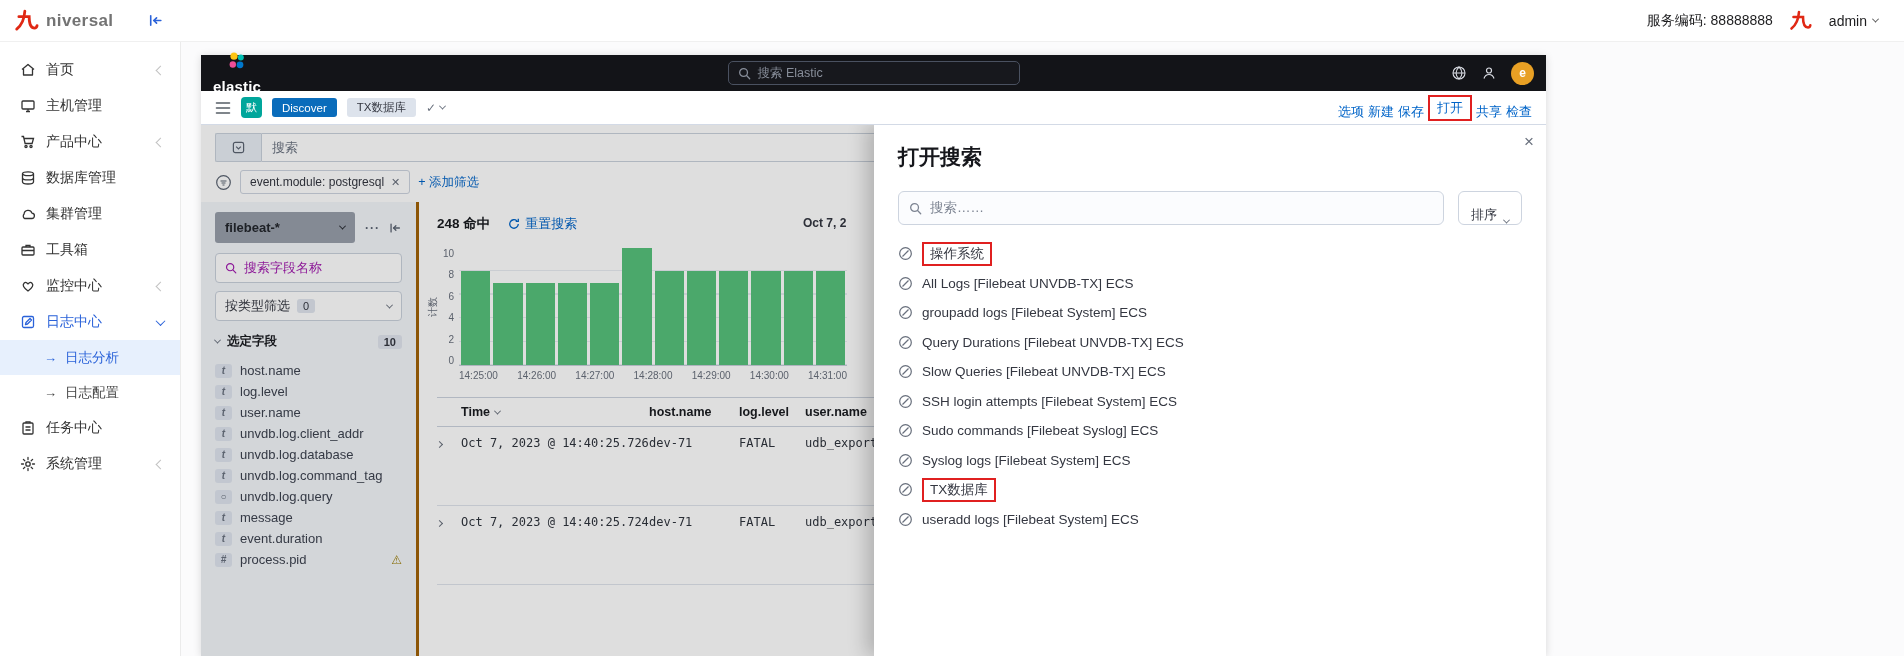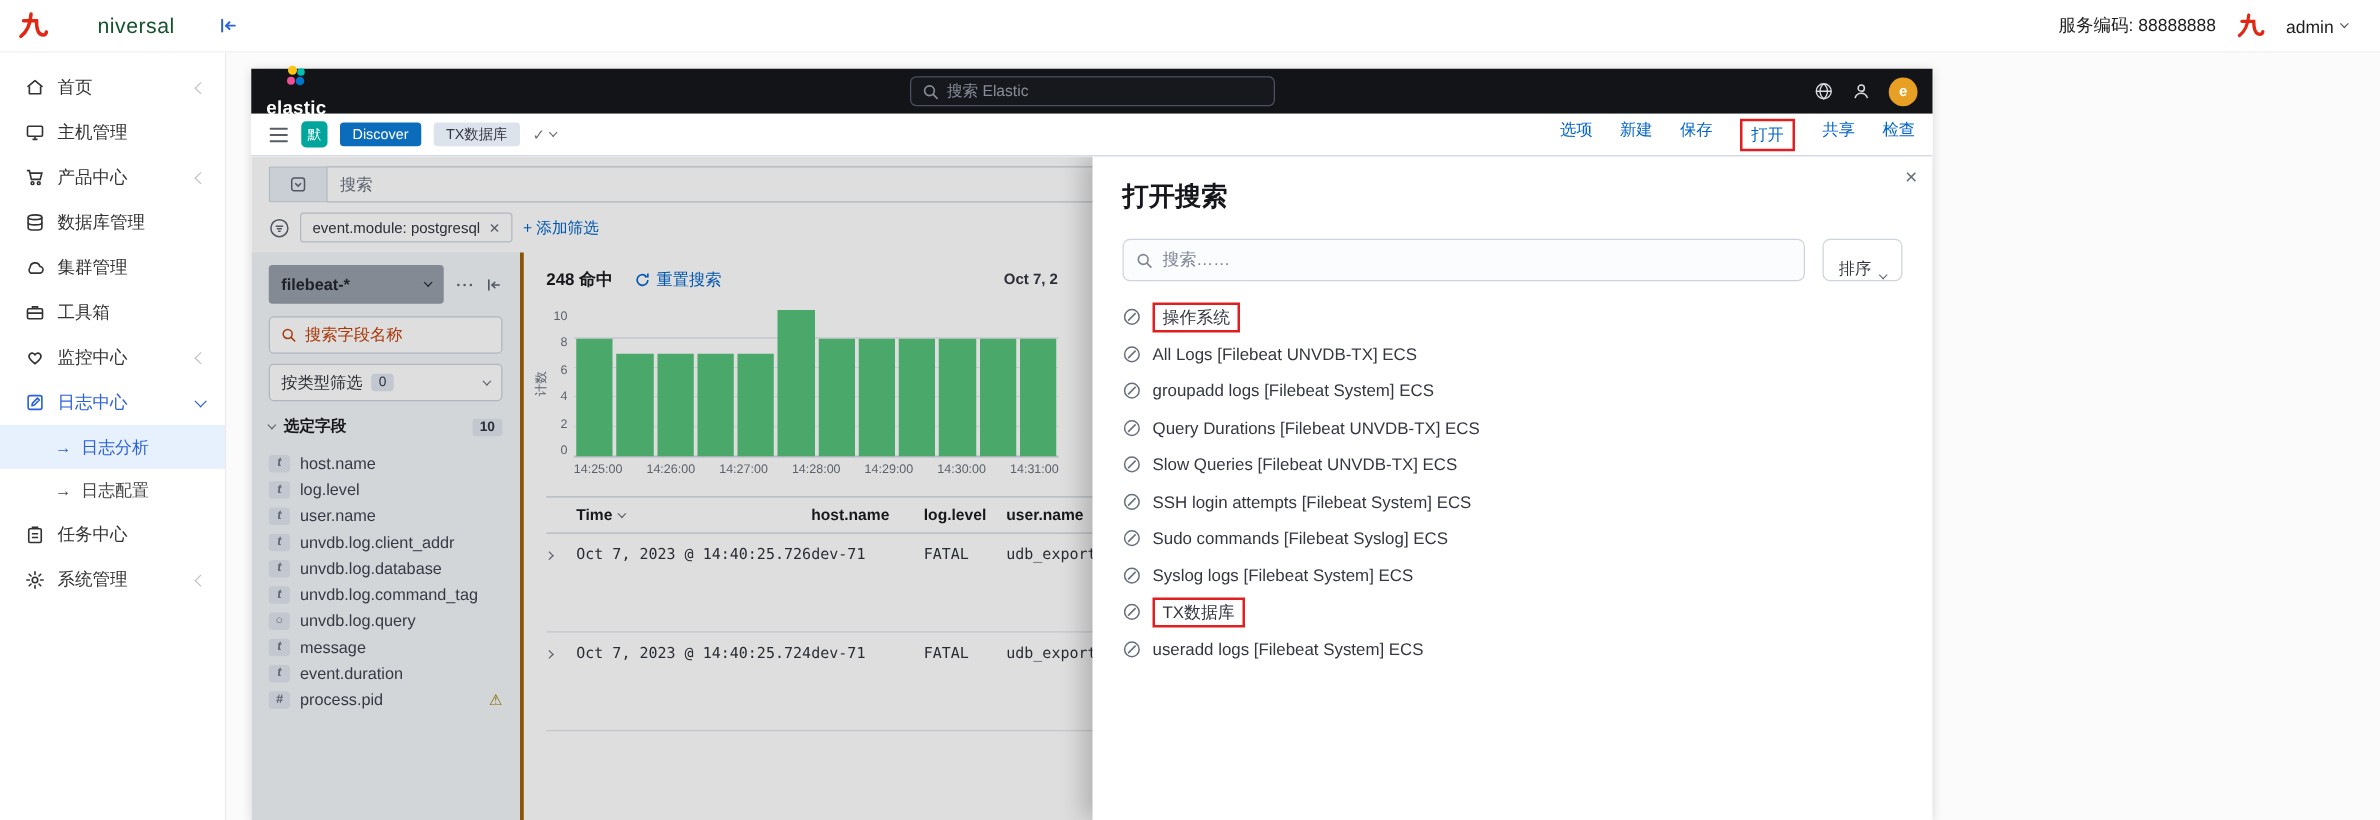--- a/index.html
+++ b/index.html
@@ -8,21 +8,21 @@
 svg{display:block;}
 .chev{display:inline-block;width:7px;height:7px;border-right:1.6px solid currentColor;border-bottom:1.6px solid currentColor;}
 .chev.down{transform:rotate(45deg) translate(-1px,-1px);}
 .chev.left{transform:rotate(135deg);}
 .chev.right{transform:rotate(-45deg);}
 .chev.sm{width:5px;height:5px;border-width:1.4px;}
 .annotate{border:2px solid #e02020;padding:1px 6px;display:inline-block;}
 
 .top-header{position:absolute;top:0;left:0;right:0;height:42px;background:#fff;display:flex;align-items:center;padding:0 26px 0 14px;z-index:30;border-bottom:1px solid #f0f0f0;}
 .brand{display:flex;align-items:center;gap:6px;}
-.brand-text{font-size:17px;font-weight:400;color:#14532d;letter-spacing:.4px;margin-left:32px;}
+.brand-text{font-size:17px;font-weight:700;color:#737373;letter-spacing:.4px;}
 .collapse-btn{margin-left:34px;color:#2a62d9;}
 .top-right{margin-left:auto;display:flex;align-items:center;gap:16px;font-size:14px;color:#1d1d1f;}
 .service-code{font-weight:400;}
 .user-wrap{display:flex;align-items:center;gap:6px;color:#1d1d1f;}
 .user-wrap .chev{color:#555;}
 
 .sidebar{position:absolute;top:42px;left:0;width:181px;bottom:0;background:#fff;border-right:1px solid #ebebeb;padding-top:10px;z-index:25;}
 .menu-item{height:36px;display:flex;align-items:center;gap:10px;padding:0 16px 0 20px;font-size:14px;color:#333;cursor:pointer;}
 .menu-item svg{stroke:currentColor;}
 .menu-item .chev{margin-left:auto;color:#c2c2c2;}
@@ -37,21 +37,21 @@
 .es-header{height:36px;background:#131418;display:flex;align-items:center;padding:0 12px;position:relative;color:#fff;}
 .es-brand{display:flex;align-items:center;gap:7px;font-size:15px;font-weight:600;letter-spacing:.2px;flex-direction:column;}
 .es-search{position:absolute;left:50%;top:6px;transform:translateX(-50%);width:292px;height:24px;background:#17181d;border:1px solid #4a5160;border-radius:5px;display:flex;align-items:center;gap:7px;padding:0 9px;font-size:12.5px;color:#878d99;}
 .es-header-right{margin-left:auto;display:flex;align-items:center;gap:14px;}
 .es-avatar{width:23px;height:23px;border-radius:50%;background:#e8a024;color:#fff;font-size:12px;display:flex;align-items:center;justify-content:center;font-weight:700;}
 .es-nav{height:34px;background:#fff;border-bottom:1px solid #d3dae6;display:flex;align-items:center;gap:10px;padding:0 14px;position:relative;z-index:12;}
 .space-badge{width:21px;height:21px;border-radius:4px;background:#00a69b;color:#fff;font-size:11px;display:flex;align-items:center;justify-content:center;}
 .crumb-app{background:#0a6cbb;color:#fff;font-size:11.5px;height:19px;padding:0 10px;border-radius:3px;display:flex;align-items:center;}
 .crumb-page{background:#dde3ec;color:#343741;font-size:11.5px;height:19px;padding:0 10px;border-radius:3px;display:flex;align-items:center;}
 .check-wrap{color:#69707d;font-size:12px;display:flex;align-items:center;gap:4px;}
-.es-actions{margin-left:auto;display:flex;align-items:flex-start;gap:22px;font-size:13px;}
+.es-actions{margin-left:auto;display:flex;align-items:flex-end;gap:4px;font-size:13px;}
 .es-actions a{color:#0064c8;text-decoration:none;}
 .es-actions a.annotate{padding:2px 7px;}
 
 .es-app{position:absolute;top:70px;left:0;right:0;bottom:0;overflow:hidden;background:#fff;}
 .discover{position:absolute;inset:0;display:flex;flex-direction:column;}
 .dim-overlay{position:absolute;inset:0;background:rgba(0,0,0,.13);z-index:5;}
 
 .query-row{display:flex;align-items:center;padding:8px 14px 6px;}
 .query-addon{width:46px;height:29px;border:1px solid #c9d1dc;border-right:none;background:#e9eef5;border-radius:2px 0 0 2px;display:flex;align-items:center;justify-content:center;gap:4px;color:#5b6472;}
 .query-input{flex:1;height:29px;border:1px solid #c9d1dc;background:#fff;display:flex;align-items:center;padding:0 10px;font-size:13px;color:#6a7280;border-radius:0 2px 2px 0;}
@@ -59,21 +59,21 @@
 .filter-chip{display:flex;align-items:center;gap:7px;height:24px;padding:0 9px;background:#fff;border:1px solid #cdd4df;border-radius:3px;font-size:12px;color:#343741;}
 .chip-x{color:#69707d;font-size:11px;}
 .add-filter{font-size:12.5px;color:#0064c8;cursor:pointer;}
 
 .disc-body{flex:1;display:flex;min-height:0;}
 .fields-panel{width:218px;background:#f3f6fa;padding:10px 14px;border-right:3px solid #a16207;}
 .ip-row{display:flex;align-items:center;gap:10px;margin-bottom:10px;}
 .ip-btn{height:31px;flex:1;background:#989fab;color:#23262c;display:flex;align-items:center;justify-content:space-between;padding:0 10px;border-radius:3px;font-size:13px;font-weight:700;}
 .ip-icons{display:flex;align-items:center;gap:8px;color:#5b6472;}
 .ellipsis{font-size:12px;letter-spacing:1px;font-weight:700;}
-.field-search{height:30px;border:1px solid #c9d1dc;background:#fff;border-radius:4px;display:flex;align-items:center;gap:7px;padding:0 9px;color:#c2410c;font-size:13px;margin-bottom:8px;}
+.field-search{height:30px;border:1px solid #c9d1dc;background:#fff;border-radius:4px;display:flex;align-items:center;gap:7px;padding:0 9px;color:#a21caf;font-size:13px;margin-bottom:8px;}
 .type-filter{height:30px;border:1px solid #c9d1dc;background:#fff;border-radius:4px;display:flex;align-items:center;gap:7px;padding:0 9px;color:#343741;font-size:13px;margin-bottom:12px;}
 .type-filter .chev{margin-left:auto;color:#69707d;}
 .count-badge{background:#e0e5ee;border-radius:3px;font-size:11px;padding:1px 6px;color:#343741;}
 .fields-header{display:flex;align-items:center;gap:7px;font-size:12.5px;font-weight:700;color:#1a1c21;margin-bottom:10px;}
 .fields-header .chev{color:#69707d;}
 .fields-header .count-badge{margin-left:auto;}
 .field-item{display:flex;align-items:center;gap:8px;height:21px;font-size:13px;color:#3d4350;}
 .field-badge{width:17px;height:14px;border-radius:3px;background:#dfe5ef;color:#6a7280;font-size:10px;display:flex;align-items:center;justify-content:center;font-style:italic;font-weight:700;flex:none;}
 .field-warn{margin-left:auto;color:#9a7b00;font-size:12px;}
 

